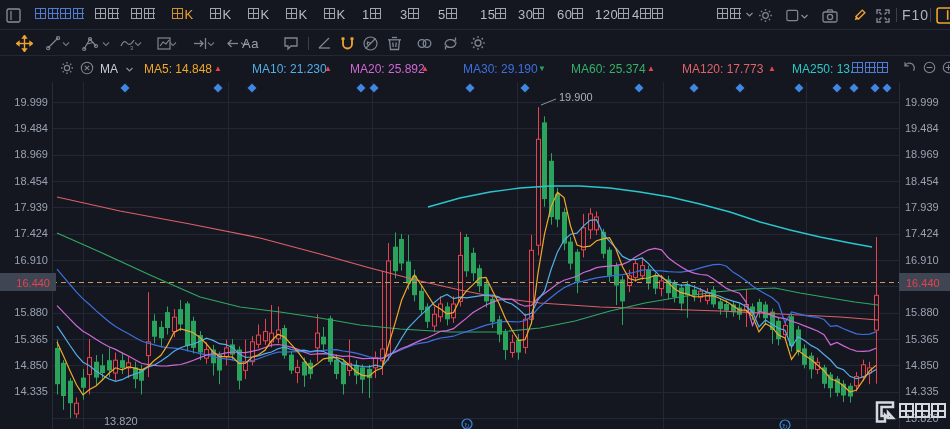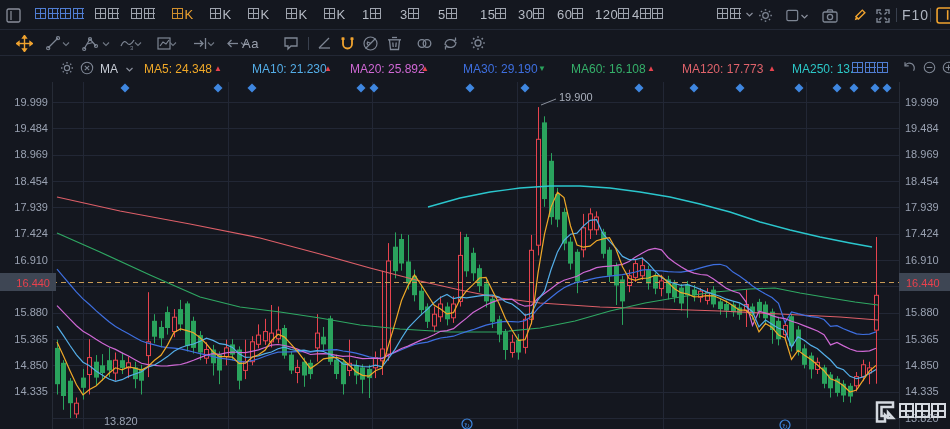--- a/index.html
+++ b/index.html
@@ -569,29 +569,29 @@
       </g>
     </svg>
     <svg class="ic" style="left:80px;top:61px" width="14" height="14" viewBox="0 0 16 16">
       <circle cx="8" cy="8" r="6.5" fill="none" stroke="#7e8694" stroke-width="1.2"></circle>
       <path d="M5.5 5.5 L10.5 10.5 M10.5 5.5 L5.5 10.5" stroke="#7e8694" stroke-width="1.2"></path>
     </svg>
     <span class="mt" style="left:100px;color:#c8cdd6">MA</span>
     <svg class="ic" style="left:125px;top:65px" width="9" height="9" viewBox="0 0 9 9">
       <path d="M1.5 3 L4.5 6 L7.5 3" fill="none" stroke="#8a8f9c" stroke-width="1.2"></path>
     </svg>
-    <span class="mt" style="left:144px;color:#f0a929">MA5: 24.348</span>
+    <span class="mt" style="left:144px;color:#f0a929">MA5: 14.848</span>
     <span class="tri" style="left:214px;color:#e6434e">▲</span>
     <span class="mt" style="left:252px;color:#54aee8">MA10: 21.230</span>
     <span class="tri" style="left:324px;color:#e6434e">▲</span>
     <span class="mt" style="left:350px;color:#cf68d4">MA20: 25.892</span>
     <span class="tri" style="left:421px;color:#e6434e">▲</span>
     <span class="mt" style="left:463px;color:#3e6fe0">MA30: 29.190</span>
     <span class="tri" style="left:538px;color:#2aa35d">▼</span>
-    <span class="mt" style="left:571px;color:#35b06a">MA60: 16.108</span>
+    <span class="mt" style="left:571px;color:#35b06a">MA60: 25.374</span>
     <span class="tri" style="left:647px;color:#e6434e">▲</span>
     <span class="mt" style="left:682px;color:#e0636b">MA120: 17.773</span>
     <span class="tri" style="left:768px;color:#e6434e">▲</span>
     <span class="mt" style="left:792px;color:#2cc8c8">MA250: 13.</span>
     <span class="it blue" style="left:852px;top:61px"><i class="z"></i><i class="z"></i><i class="z"></i></span>
     <svg class="ic" style="left:903px;top:61px" width="13" height="13" viewBox="0 0 16 16">
       <path d="M13 12 a6 6 0 1 0 -10.5 -6.5" fill="none" stroke="#7e8694" stroke-width="1.5"></path>
       <path d="M2.5 1.5 L2.5 6 L7 6" fill="none" stroke="#7e8694" stroke-width="1.5"></path>
     </svg>
     <svg class="ic" style="left:923px;top:61px" width="13" height="13" viewBox="0 0 16 16">

